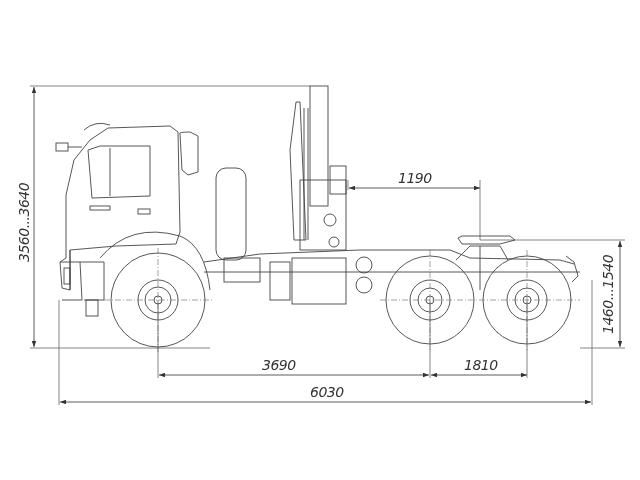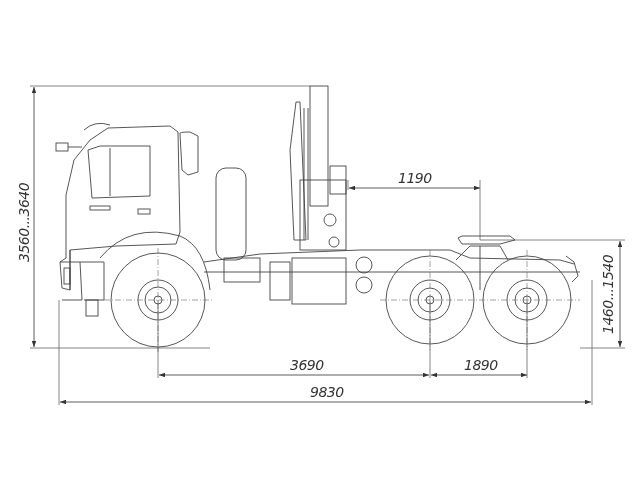--- a/index.html
+++ b/index.html
@@ -115,15 +115,15 @@
     <line x1="104" y1="300" x2="212" y2="300"></line>
     <line x1="430" y1="250" x2="430" y2="350"></line>
     <line x1="380" y1="300" x2="580" y2="300"></line>
     <line x1="527" y1="250" x2="527" y2="350"></line>
   </g>
 </svg>
 
 <div class="dim-label vlabel" style="left:16px; top:262px;">3560...3640</div>
 <div class="dim-label vlabel" style="left:600px; top:334px;">1460...1540</div>
 <div class="dim-label" style="left:398px; top:170px;">1190</div>
-<div class="dim-label" style="left:290px; top:357px;font-style:italic;">3690</div>
-<div class="dim-label" style="left:464px; top:357px;">1890</div>
-<div class="dim-label" style="left:310px; top:384px;">9830</div>
+<div class="dim-label" style="left:262px; top:357px;font-style:italic;">3690</div>
+<div class="dim-label" style="left:464px; top:357px;">1810</div>
+<div class="dim-label" style="left:310px; top:384px;">6030</div>
 
 </body></html>

